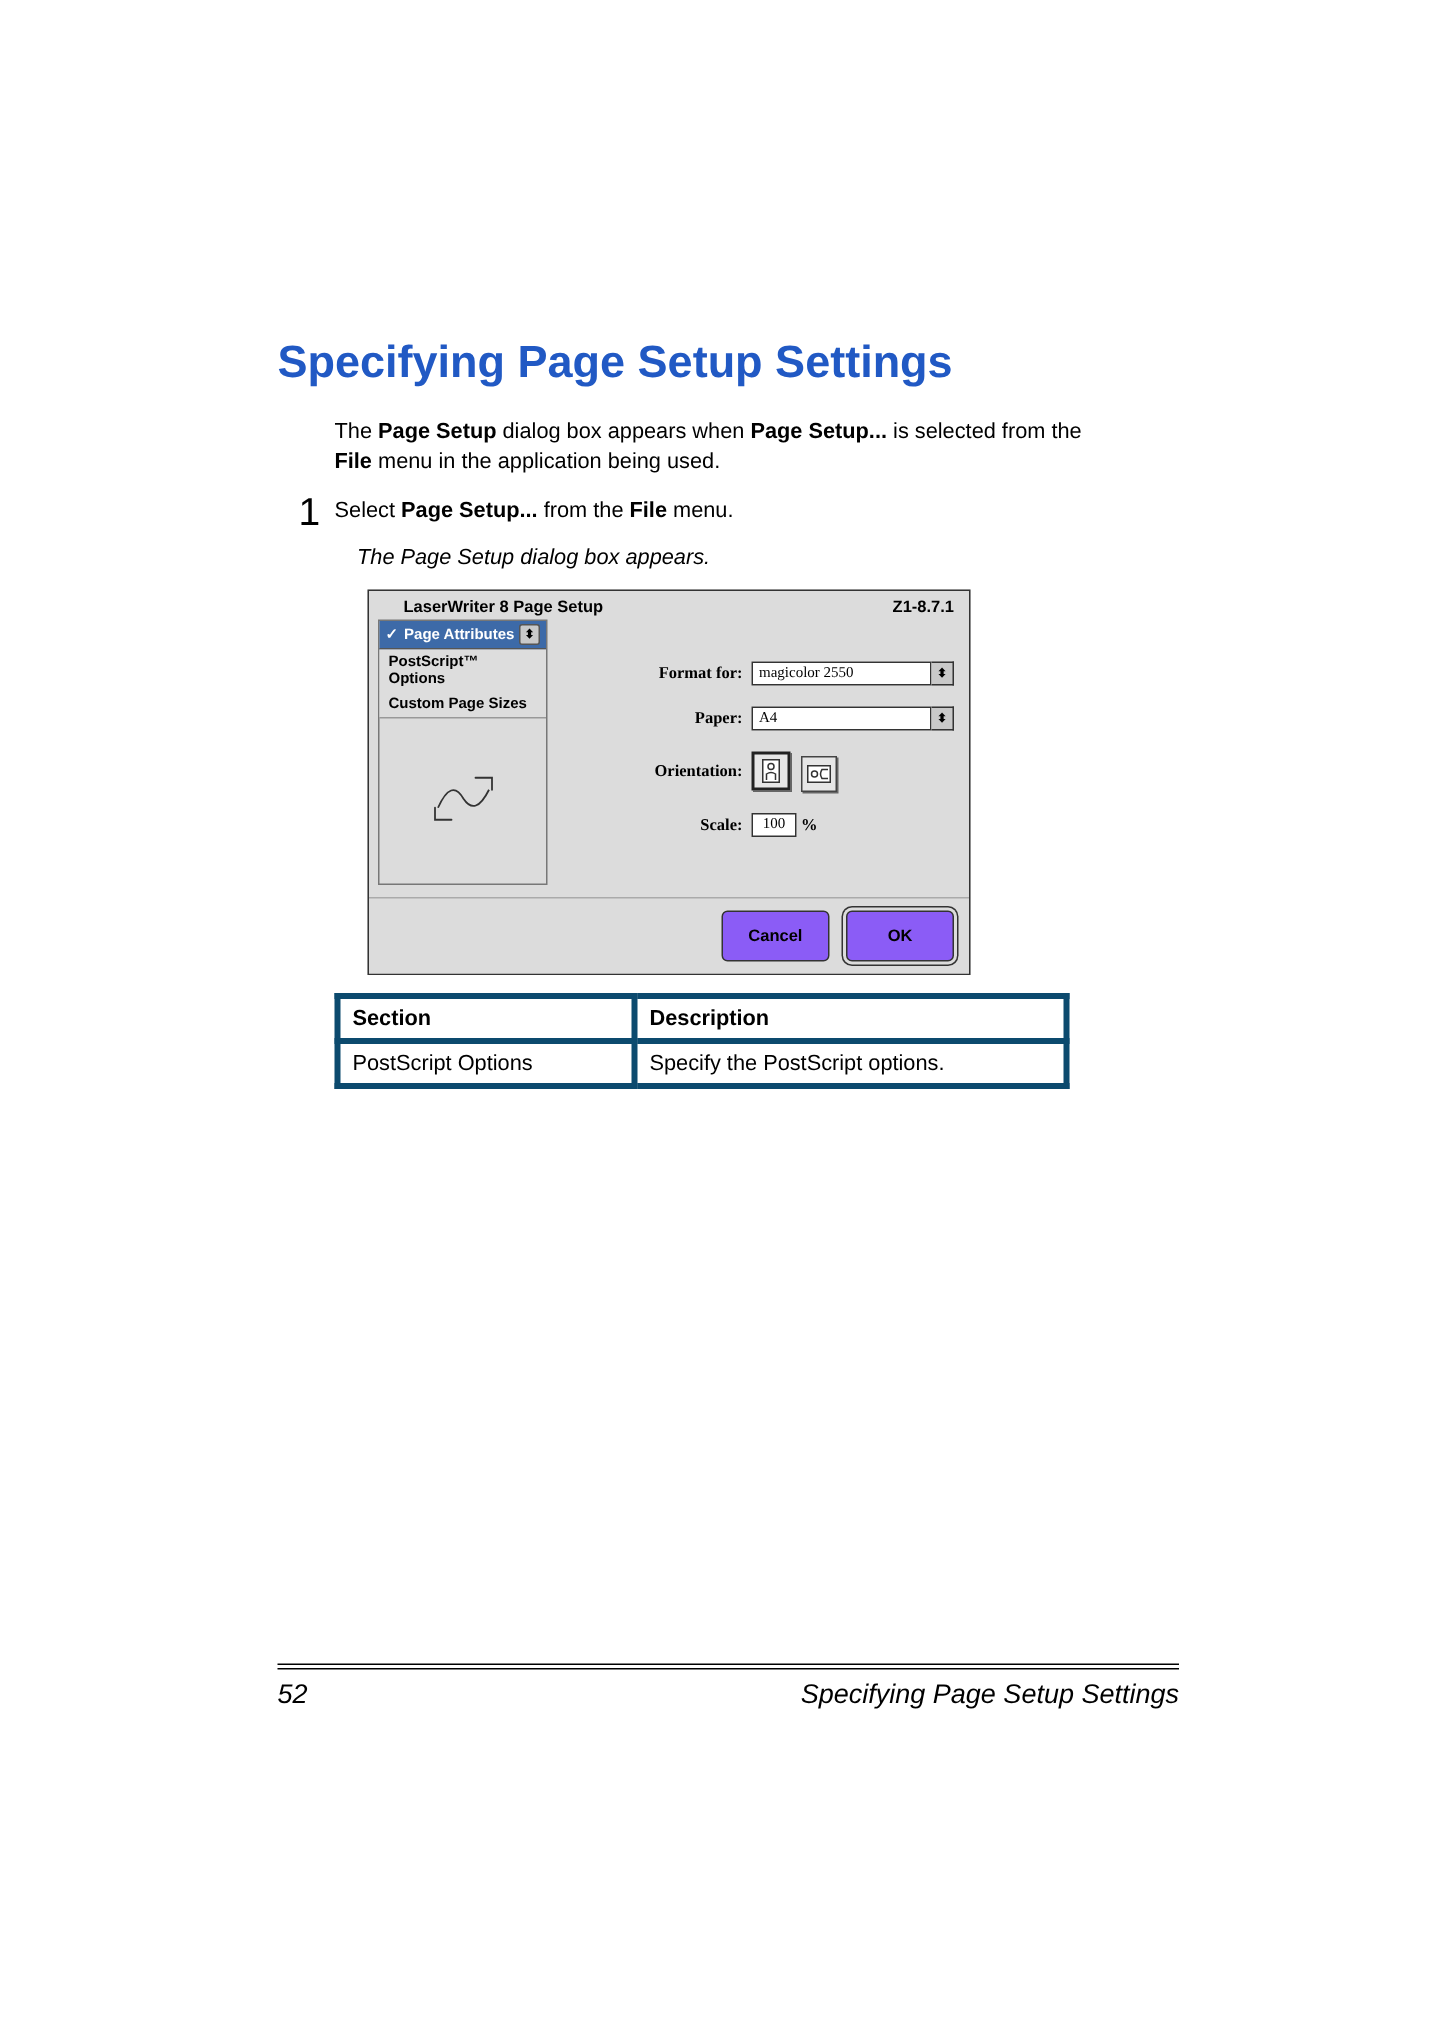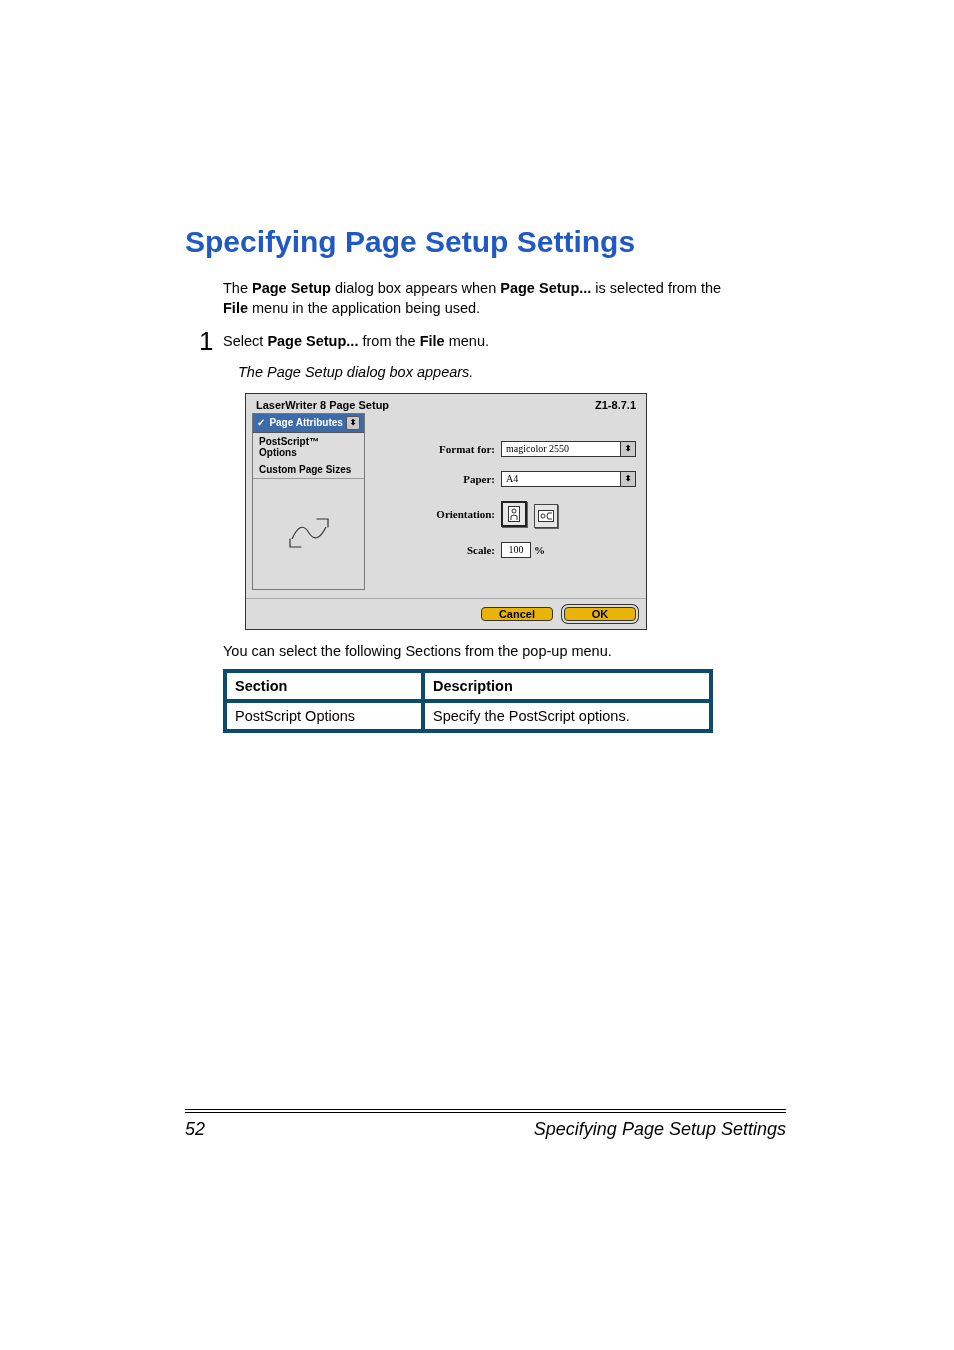--- a/index.html
+++ b/index.html
@@ -68,20 +68,21 @@
     background: #dcdcdc;
     font-family: Geneva, Helvetica, sans-serif;
     font-size: 11px;
   }
   .dlg-titlebar {
     display: flex;
     justify-content: space-between;
     padding: 5px 10px 2px 10px;
     font-weight: bold;
     font-size: 11px;
+    margin-left: 13px;
   }
   .dlg-body {
     display: flex;
     padding: 0 0 8px 0;
     gap: 40px;
   }
   .dlg-side {
     width: 150px;
     margin: 0 0 0 6px;
     position: relative;
@@ -202,24 +203,24 @@
   .dlg-footer {
     border-top: 1px solid #aaa;
     padding: 8px 10px;
     text-align: right;
     background: #dcdcdc;
   }
   .dlg-btn {
     display: inline-block;
     min-width: 54px;
     text-align: center;
-    padding: 0 8px;
+    padding: 10px 8px;
     border: 1px solid #333;
     border-radius: 4px;
-    background: #eab308;
+    background: #8b5cf6;
     font-size: 11px;
     font-weight: bold;
     margin-left: 8px;
   }
   .dlg-btn.default {
     box-shadow: 0 0 0 2px #dcdcdc, 0 0 0 3px #333;
   }
   
   table.sections {
     border-collapse: collapse;
@@ -350,21 +351,20 @@
             </div>
           </div>
         </div>
         <div class="dlg-footer">
           <span class="dlg-btn">Cancel</span>
           <span class="dlg-btn default">OK</span>
         </div>
       </div>
     </div>
 
-    <div class="body-indent" style="margin-top:12px">You can select the following Sections from the pop-up menu.</div>
 
     <table class="sections">
       <thead>
         <tr>
           <th class="col-section">Section</th>
           <th>Description</th>
         </tr>
       </thead>
       <tbody>
         <tr>

